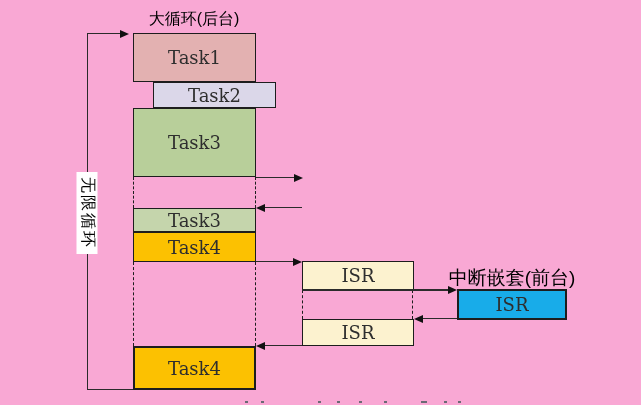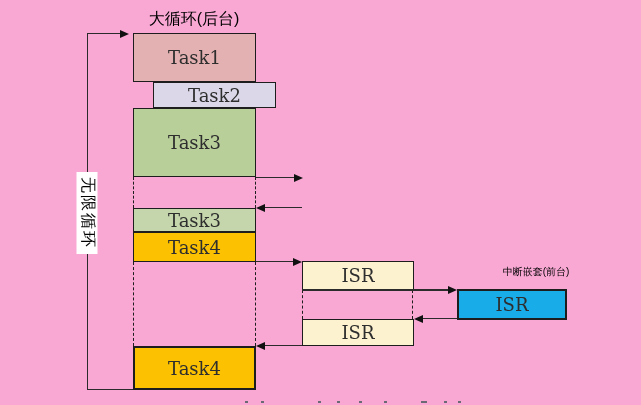--- a/index.html
+++ b/index.html
@@ -76,21 +76,21 @@
   <div class="arr-l" style="left:256px;top:204px;"></div>
 
   <div class="hline thin" style="left:256px;top:261px;width:37px;"></div>
   <div class="arr-r" style="left:293px;top:258px;"></div>
   <div class="box" style="left: 302px; top: 261px; width: 112px; height: 29px; background-color: rgb(252, 242, 207);">ISR</div>
 
   <div class="gap" style="left:302px;top:290px;width:111px;height:29px;"></div>
 
   <div class="hline" style="left:302px;top:289px;width:146px;"></div>
   <div class="arr-r" style="left:448px;top:286px;"></div>
-  <div class="cjk-label" style="left:468px;top:265px;width:136px;font-size:10px;">中断嵌套(前台)</div>
+  <div class="cjk-label" style="left:444px;top:265px;width:136px;font-size:19px;">中断嵌套(前台)</div>
   <div class="box" style="left: 457px; top: 289px; width: 110px; height: 31px; border-width: 2px; background-color: rgb(24, 172, 233);">ISR</div>
 
   <div class="hline thin" style="left:423px;top:318px;width:34px;"></div>
   <div class="arr-l" style="left:414px;top:315px;"></div>
   <div class="box" style="left: 302px; top: 319px; width: 112px; height: 27px; background-color: rgb(252, 242, 207);">ISR</div>
 
   <div class="hline thin" style="left:264px;top:345px;width:38px;"></div>
   <div class="arr-l" style="left:256px;top:342px;"></div>
 
   <div>

